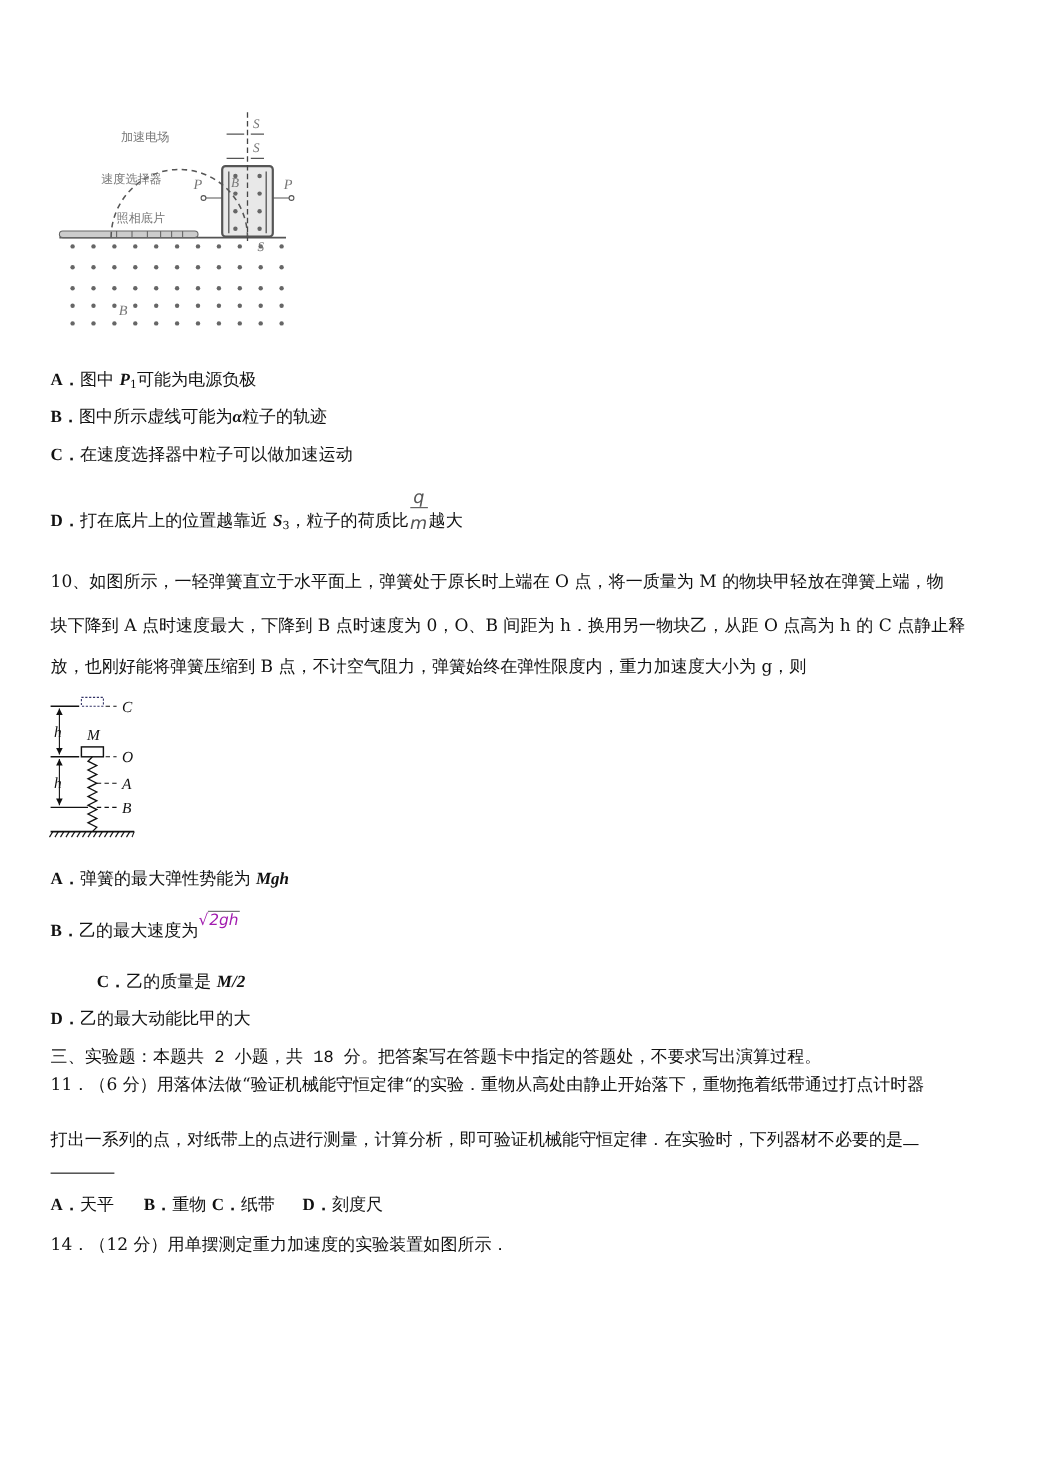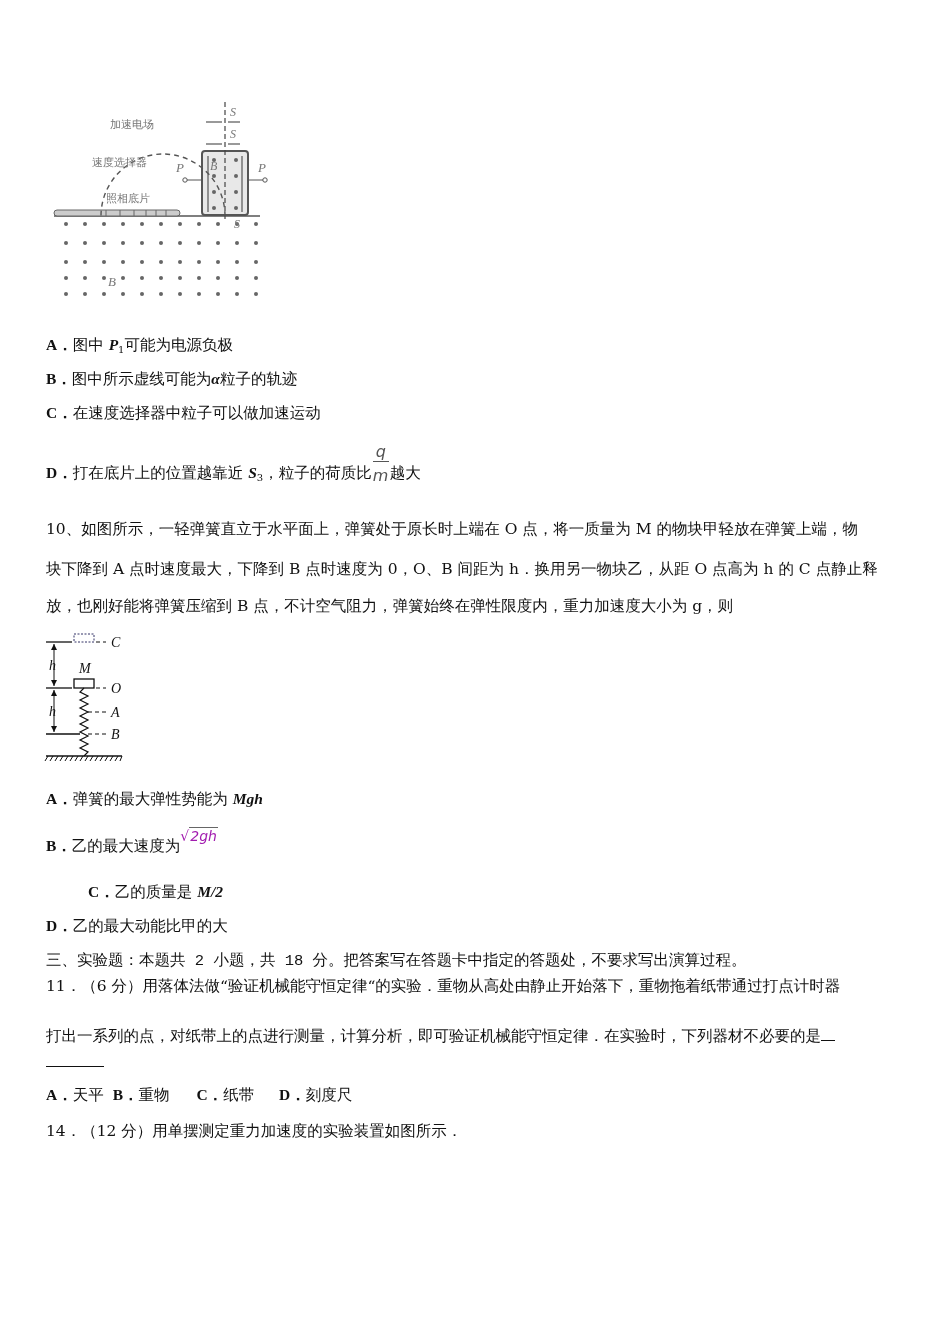--- a/index.html
+++ b/index.html
@@ -225,19 +225,19 @@
   <span class="opt-letter">D．</span><span>乙的最大动能比甲的大</span>
 </div>
 
 <div class="line" style="top:950px;font-family:Liberation Mono, monospace;">三、实验题：本题共 2 小题，共 18 分。把答案写在答题卡中指定的答题处，不要求写出演算过程。</div>
 
 <div class="line" style="top:975px;">11．（6 分）用落体法做“验证机械能守恒定律“的实验．重物从高处由静止开始落下，重物拖着纸带通过打点计时器</div>
 <div class="line" style="top:1013px;margin-top:12px;"><span>打出一系列的点，对纸带上的点进行测量，计算分析，即可验证机械能守恒定律．在实验时，下列器材不必要的是</span><span class="blank"></span></div>
 <div class="blank2"></div>
 
 <div class="line" style="top:1084px;">
-  <span style="margin-right:4px;"><span class="opt-letter">A．</span><span>天平</span></span>
-  <span style="margin-right:22px;"><span class="opt-letter">B．</span><span>重物</span></span>
+  <span style="margin-right:22px;"><span class="opt-letter">A．</span><span>天平</span></span>
+  <span style=""><span class="opt-letter">B．</span><span>重物</span></span>
   <span style="margin-right:20px;"><span class="opt-letter">C．</span><span>纸带</span></span>
   <span><span class="opt-letter">D．</span><span>刻度尺</span></span>
 </div>
 
 <div class="line" style="top:1120px;">14．（12 分）用单摆测定重力加速度的实验装置如图所示．</div>
 
 </body></html>

